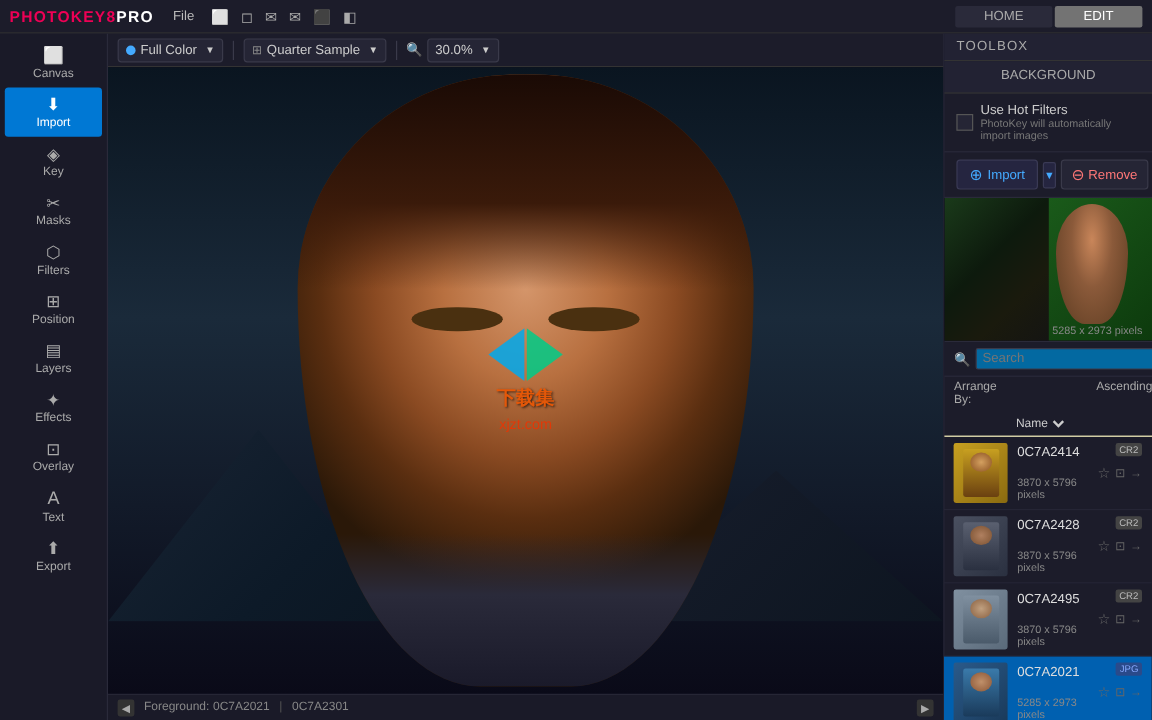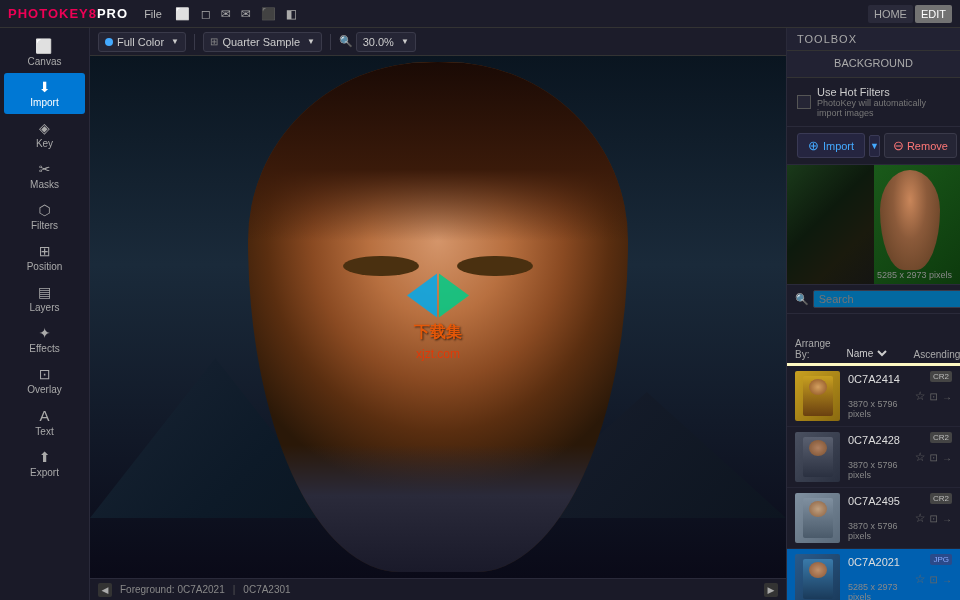--- a/index.html
+++ b/index.html
@@ -8,21 +8,21 @@
     
     #topbar { display: flex; align-items: center; height: 28px; background: #1c1c2a; border-bottom: 1px solid #333; padding: 0 8px; gap: 8px; }
     #topbar .logo { color: #fff; font-weight: bold; font-size: 13px; letter-spacing: 1px; }
     #topbar .logo span { color: #e05; }
     #topbar .menu-items { display: flex; gap: 12px; margin-left: 8px; align-items: flex-end; }
     #topbar .menu-item { color: #bbb; font-size: 11px; cursor: pointer; }
     .topbar-icons { display: flex; gap: 6px; margin-left: 4px; }
     .topbar-icon { color: #aaa; font-size: 12px; cursor: pointer; padding: 0 2px; }
     .spacer { flex: 1; }
     .nav-buttons { display: flex; gap: 2px; }
-    .nav-btn { padding: 3px 6px; font-size: 11px; cursor: pointer; border: none; background: #2a2a3a; color: #aaa; border-radius: 2px; }
+    .nav-btn { padding: 3px 24px; font-size: 11px; cursor: pointer; border: none; background: #2a2a3a; color: #aaa; border-radius: 2px; }
     .nav-btn.active { background: #737373; color: #fff; }
 
     
     #main { display: flex; height: 572px; }
 
     
     #sidebar { width: 90px; background: #1a1a28; border-right: 1px solid #2a2a3a; display: flex; flex-direction: column; padding-top: 4px; }
     .sidebar-item { display: flex; flex-direction: column; align-items: center; padding: 6px 4px; cursor: pointer; color: #aaa; font-size: 10px; gap: 2px; }
     .sidebar-item.active { background: #0078d4; color: #fff; border-radius: 3px; margin: 0 4px; }
     .sidebar-item .icon { font-size: 14px; }
@@ -84,21 +84,21 @@
 
     
     .search-row { display: flex; align-items: center; gap: 4px; padding: 5px 8px; border-bottom: 1px solid #2a2a3a; background: #1c1c2a; }
     .search-icon-span { color: #888; font-size: 11px; }
     .search-input { flex: 1; background: #0369a1; border: 1px solid #3a3a4a; border-radius: 2px; color: #ccc; font-size: 11px; padding: 2px 5px; outline: none; height: 18px; }
     .view-toggle { display: flex; gap: 2px; }
     .view-btn { width: 18px; height: 18px; background: #252535; border: 1px solid #3a3a4a; border-radius: 2px; display: flex; align-items: center; justify-content: center; cursor: pointer; font-size: 9px; color: #aaa; }
     .view-btn.active { background: #0078d4; color: #fff; }
 
     
-    .arrange-row { display: flex; align-items: flex-end; padding: 3px 8px; border-bottom: 3px solid #fef9c3; font-size: 10px; color: #888; gap: 12px; }
+    .arrange-row { display: flex; align-items: flex-start; padding: 3px 8px; border-bottom: 1px solid #fef9c3; font-size: 10px; color: #888; gap: 12px; }
     .arrange-by { color: #aaa; }
     .arrange-select { background: transparent; border: none; color: #ccc; font-size: 10px; cursor: pointer; margin-top: 30px; }
     .arrange-spacer { flex: 1; }
     .arrange-order { color: #aaa; font-size: 10px; }
 
     
     .file-list { flex: 1; overflow-y: auto; }
     .file-item { display: flex; align-items: center; padding: 5px 8px; border-bottom: 1px solid #252535; cursor: pointer; position: relative; }
     .file-item.selected { background: #0060b0; }
     .file-thumb { width: 45px; height: 50px; background: #2a2a3a; flex-shrink: 0; border-radius: 2px; overflow: hidden; display: flex; align-items: center; justify-content: center; font-size: 8px; color: #666; }

